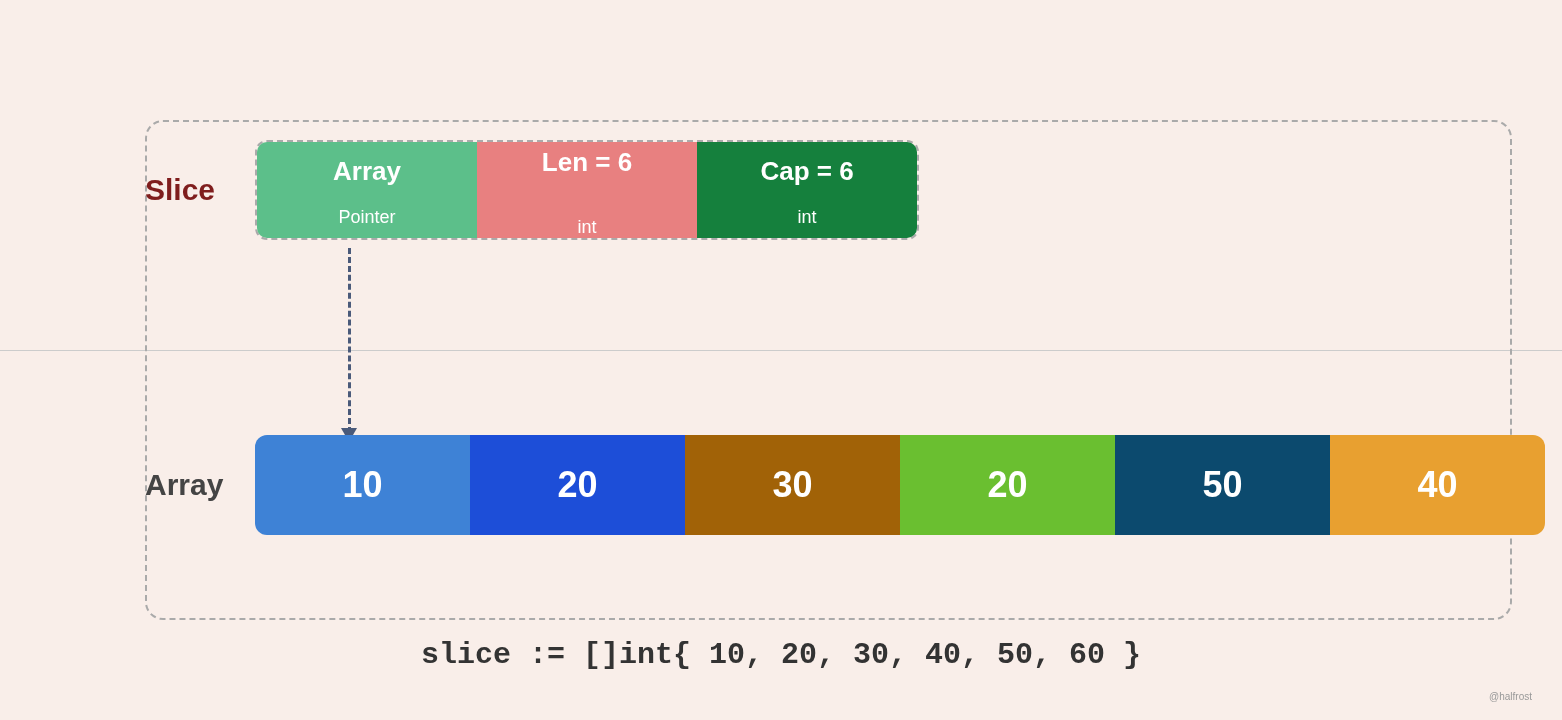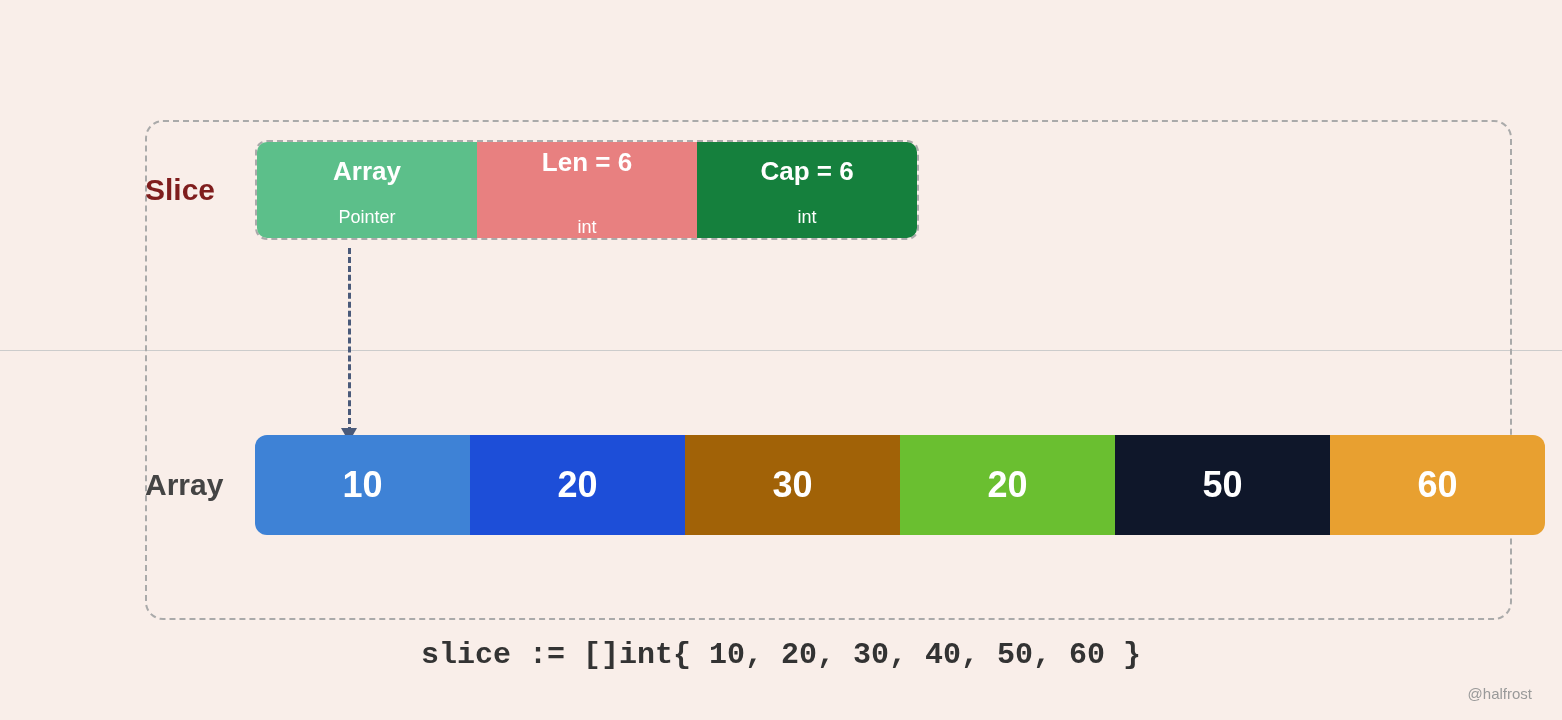--- a/index.html
+++ b/index.html
@@ -133,21 +133,21 @@
       height: 100px;
       font-size: 36px;
       font-weight: 700;
       color: white;
     }
 
     .cell-blue   { background-color: #3e82d6; }
     .cell-teal   { background-color: #1d4ed8; }
     .cell-ltgreen{ background-color: #a16207; }
     .cell-green2 { background-color: #6abf30; }
-    .cell-purple { background-color: #0f172a; align-items: center; }
+    .cell-purple { background-color: #0c4a6e; align-items: center; }
     .cell-orange { background-color: #e8a030; }
 
     
     .dashed-arrow {
       position: absolute;
       left: 348px;
       top: 248px;
       width: 2px;
       height: 185px;
       border-left: 3px dashed #4a5a7a;
@@ -175,21 +175,21 @@
       font-family: 'Courier New', monospace;
       font-weight: 600;
       color: #333;
     }
 
     
     .watermark {
       position: absolute;
       bottom: 18px;
       right: 30px;
-      font-size: 15px;
+      font-size: 10px;
       color: #999;
     }
   </style>
 </head>
 <body>
 
 <div class="main-container">
 
   <div class="h-divider"></div>
 
@@ -231,21 +231,21 @@
       <div class="array-cell cell-ltgreen">
         <span>30</span>
       </div>
       <div class="array-cell cell-green2">
         <span>20</span>
       </div>
       <div class="array-cell cell-purple">
         <span>50</span>
       </div>
       <div class="array-cell cell-orange">
-        <span>60</span>
+        <span>40</span>
       </div>
     </div>
   </div>
 
   <div class="code-text">slice := []int{ 10, 20, 30, 40, 50, 60 }</div>
 
   <div class="watermark">@halfrost</div>
 
 </div>
 

